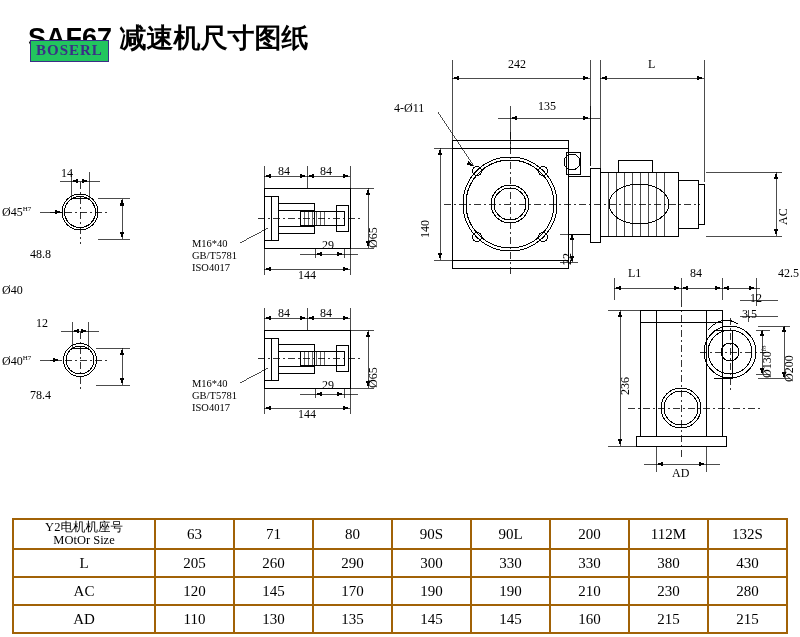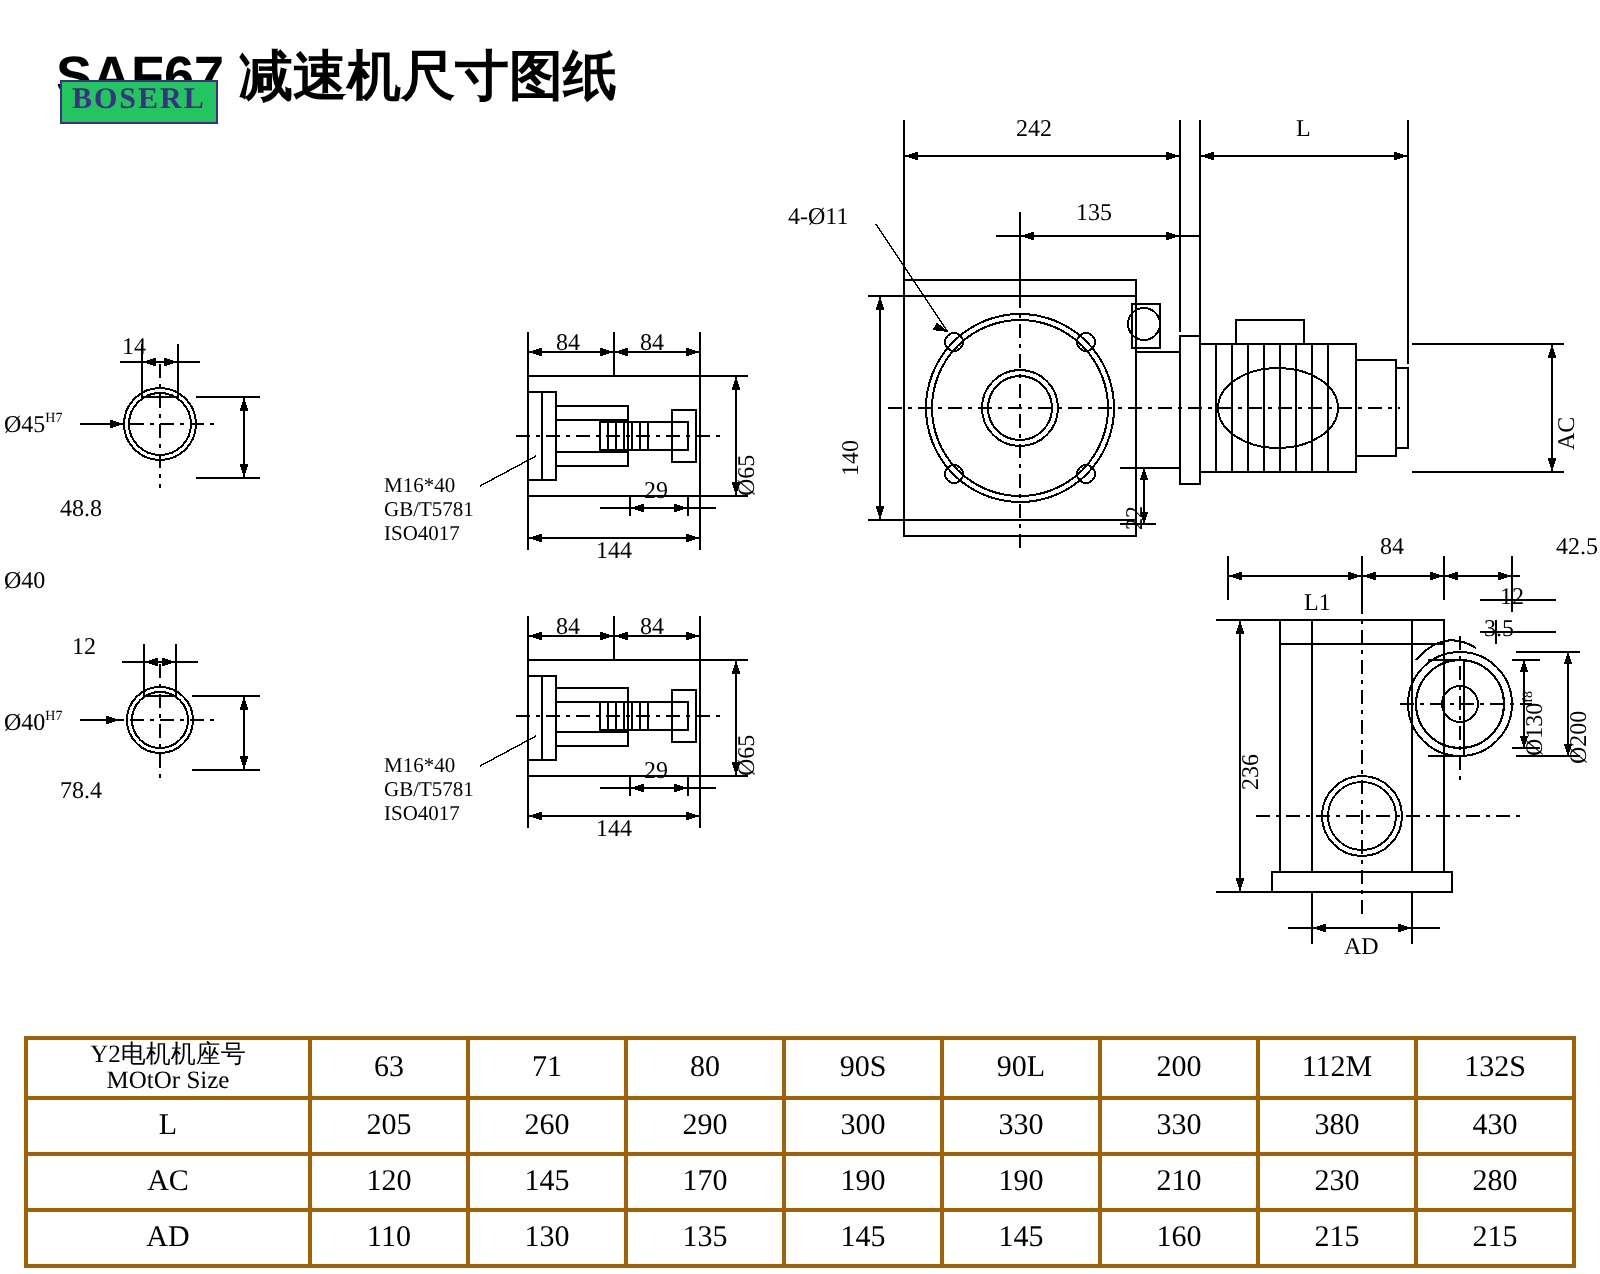--- a/index.html
+++ b/index.html
@@ -465,21 +465,21 @@
 <div class="abs dim small" style="left:192px;top:402px;">ISO4017</div>
 
 <div class="abs dim" style="left:508px;top:57px;">242</div>
 <div class="abs dim" style="left:648px;top:57px;">L</div>
 <div class="abs dim" style="left:538px;top:99px;">135</div>
 <div class="abs dim" style="left:394px;top:101px;">4-Ø11</div>
 <div class="abs dim vert" style="left:418px;top:238px;">140</div>
 <div class="abs dim vert" style="left:560px;top:265px;">22</div>
 <div class="abs dim vert" style="left:776px;top:225px;">AC</div>
 
-<div class="abs dim" style="left:652px;top:266px;margin-top:28px;">L1</div>
+<div class="abs dim" style="left:628px;top:266px;">L1</div>
 <div class="abs dim" style="left:690px;top:266px;">84</div>
 <div class="abs dim" style="left:742px;top:266px;margin-left:36px;">42.5</div>
 <div class="abs dim" style="left:750px;top:291px;">12</div>
 <div class="abs dim" style="left:742px;top:307px;">3.5</div>
 <div class="abs dim vert" style="left:618px;top:395px;">236</div>
 <div class="abs dim" style="left:672px;top:466px;">AD</div>
 <div class="abs dim vert" style="left:760px;top:378px;"><span>Ø130</span><sup>f8</sup></div>
 <div class="abs dim vert" style="left:782px;top:382px;">Ø200</div>
 
 <table id="spec-table">

